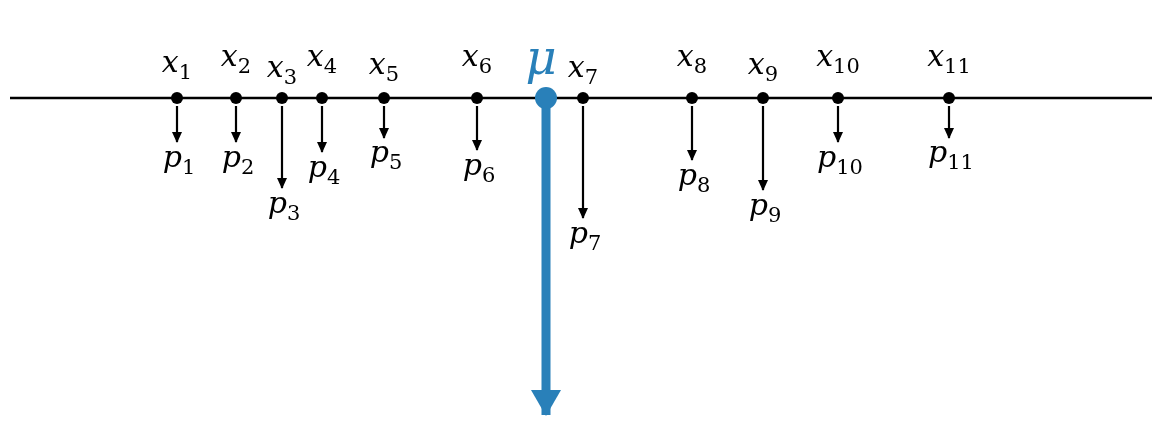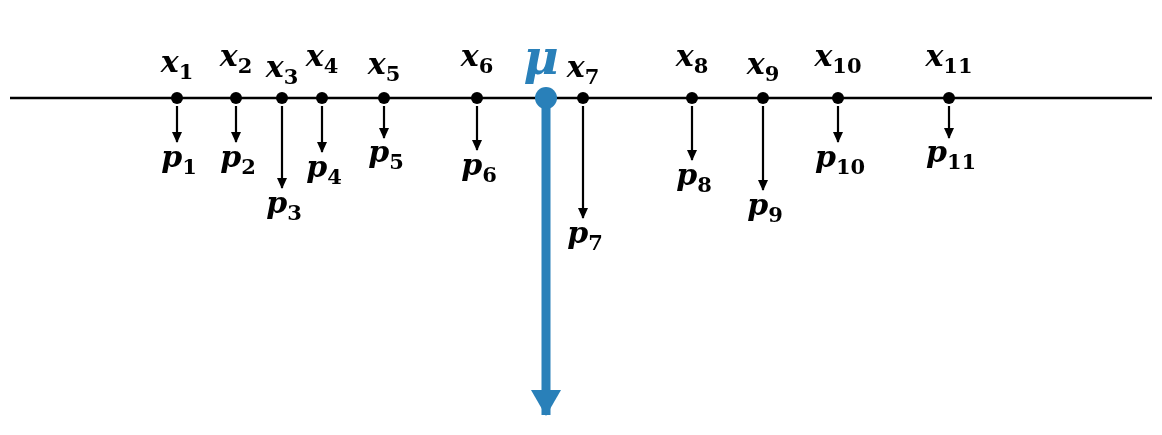--- a/index.html
+++ b/index.html
@@ -3,21 +3,20 @@
 <meta charset="utf-8">
 <style>
   html,body{margin:0;padding:0;background:#ffffff;}
   .stage{
     position:relative;
     width:1162px;
     height:435px;
     background:#ffffff;
     overflow:hidden;
     font-family:"DejaVu Serif", serif;
-    font-weight:bold;
   }
   svg{display:block;width:1162px;height:435px;}
   svg text{font-family:"DejaVu Serif", serif;}
 </style>
 </head>
 <body>
 
 <div class="stage">
   <svg id="diagram" xmlns="http://www.w3.org/2000/svg" viewBox="0 0 1162 435">
       <defs>

